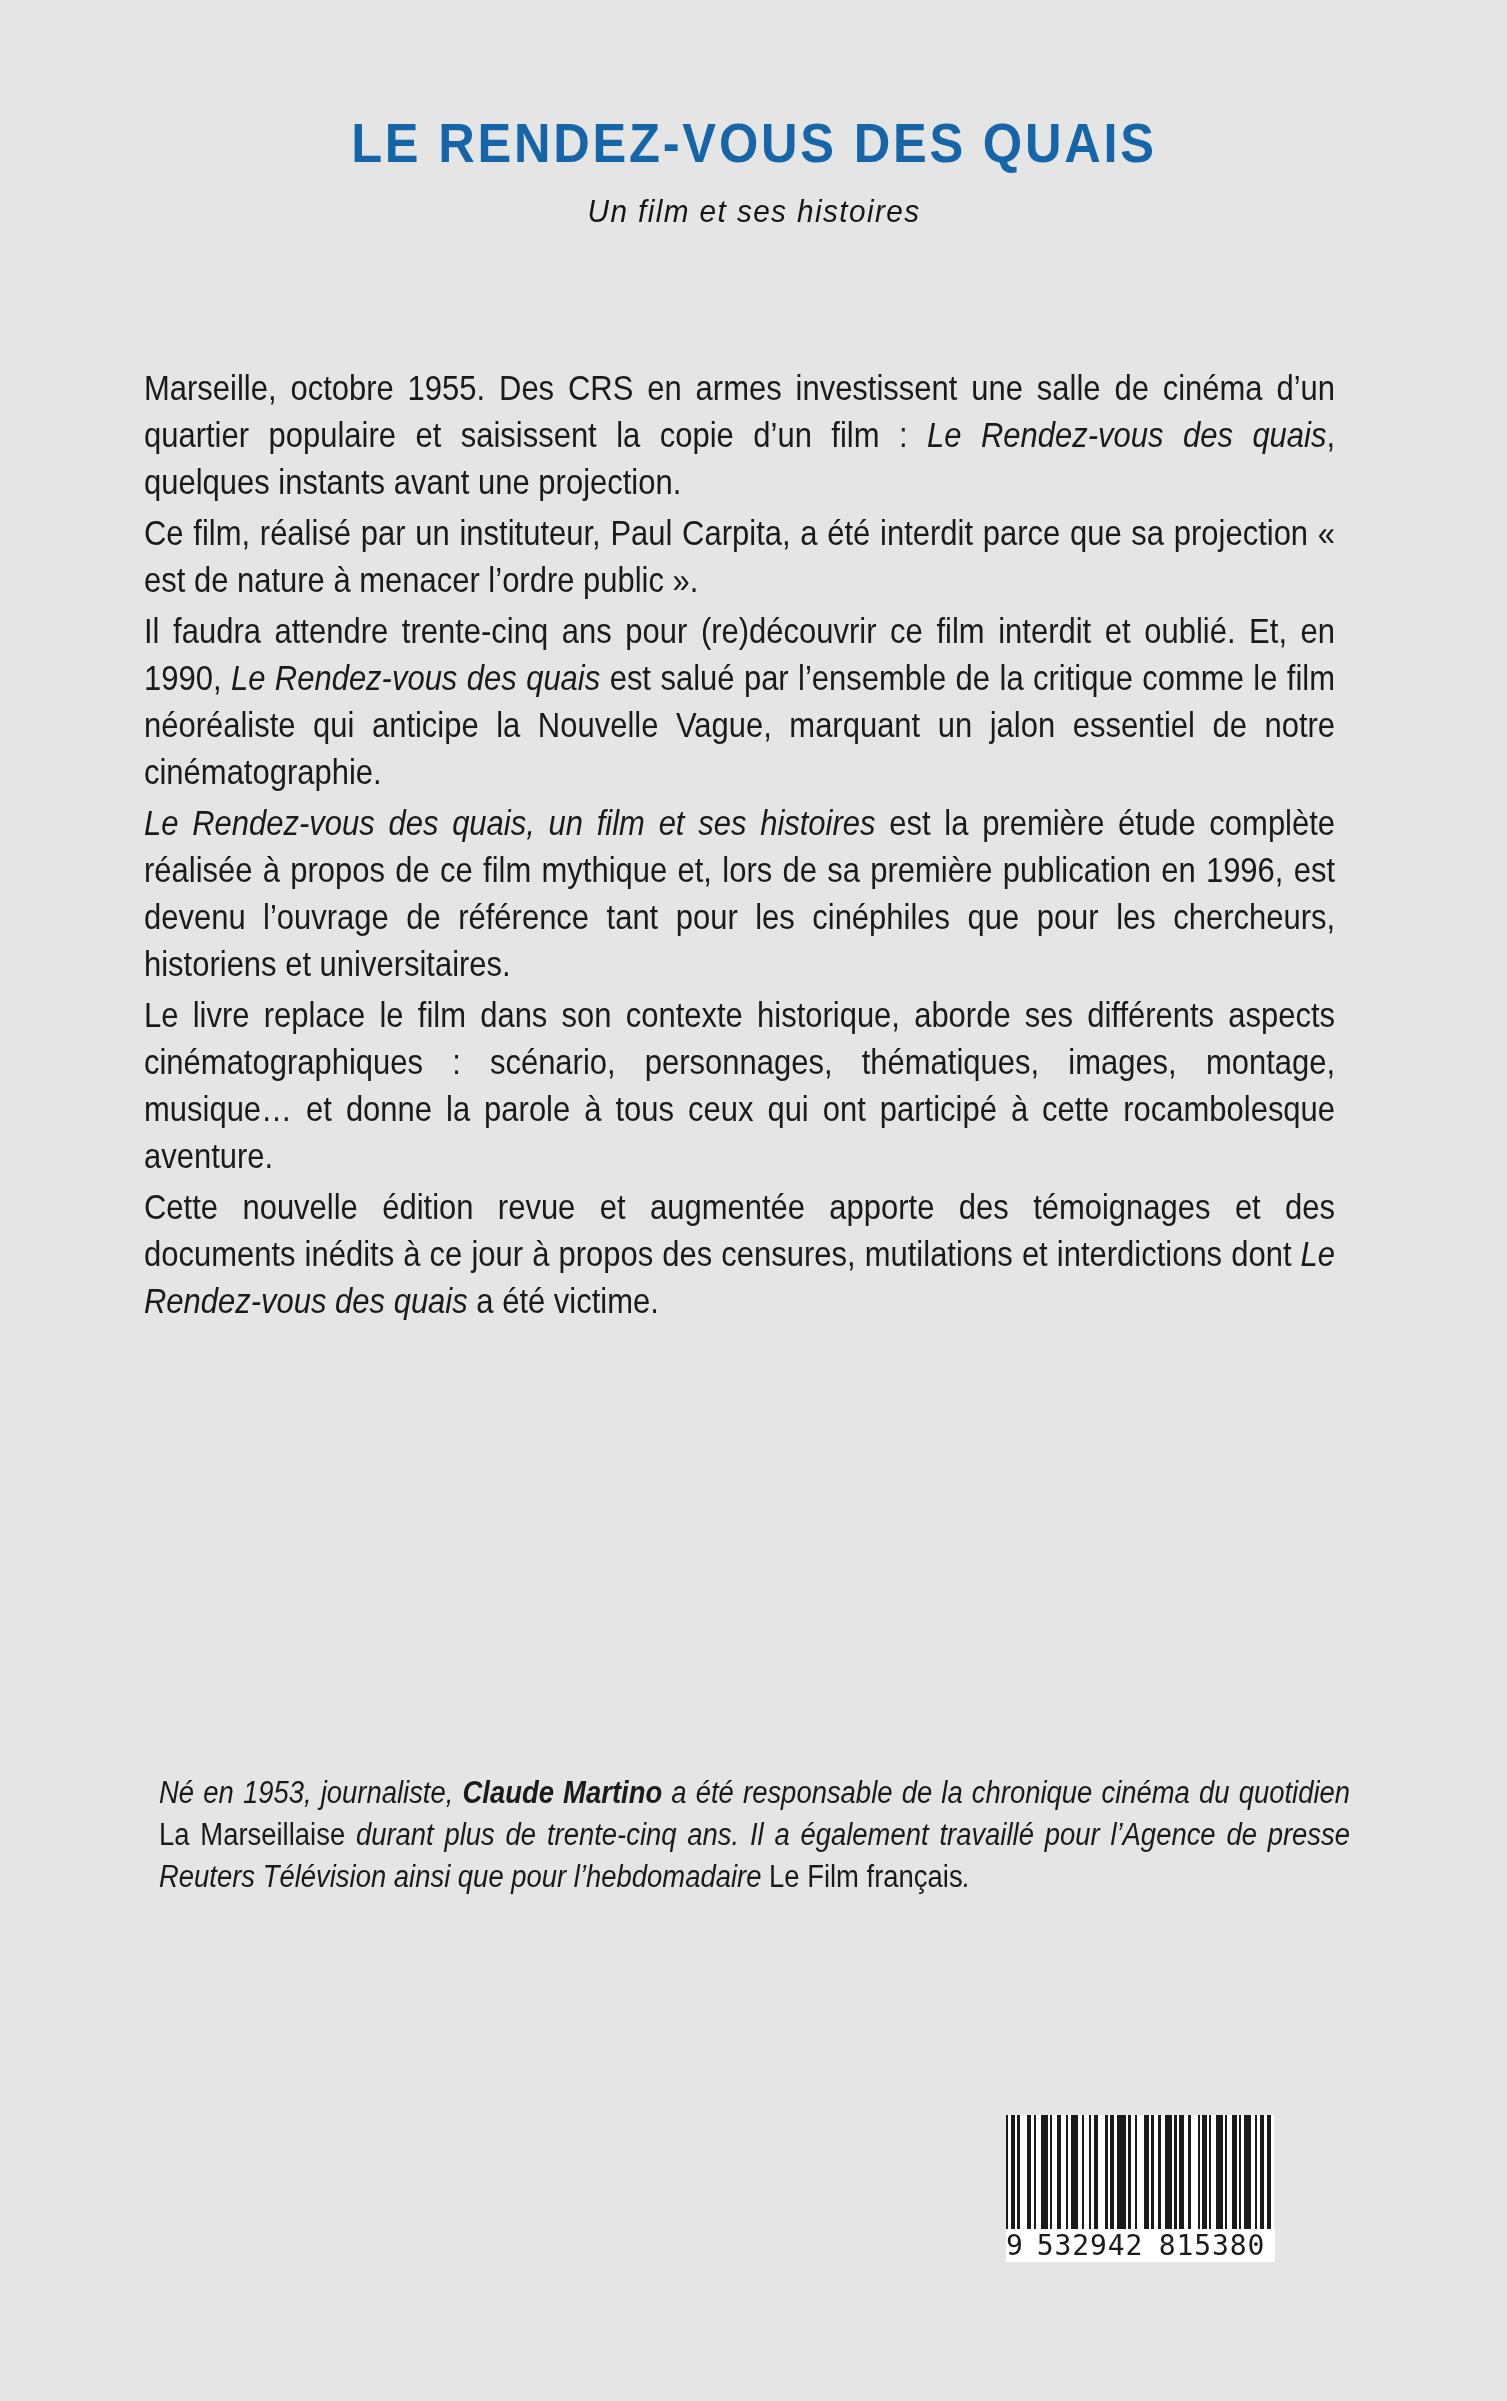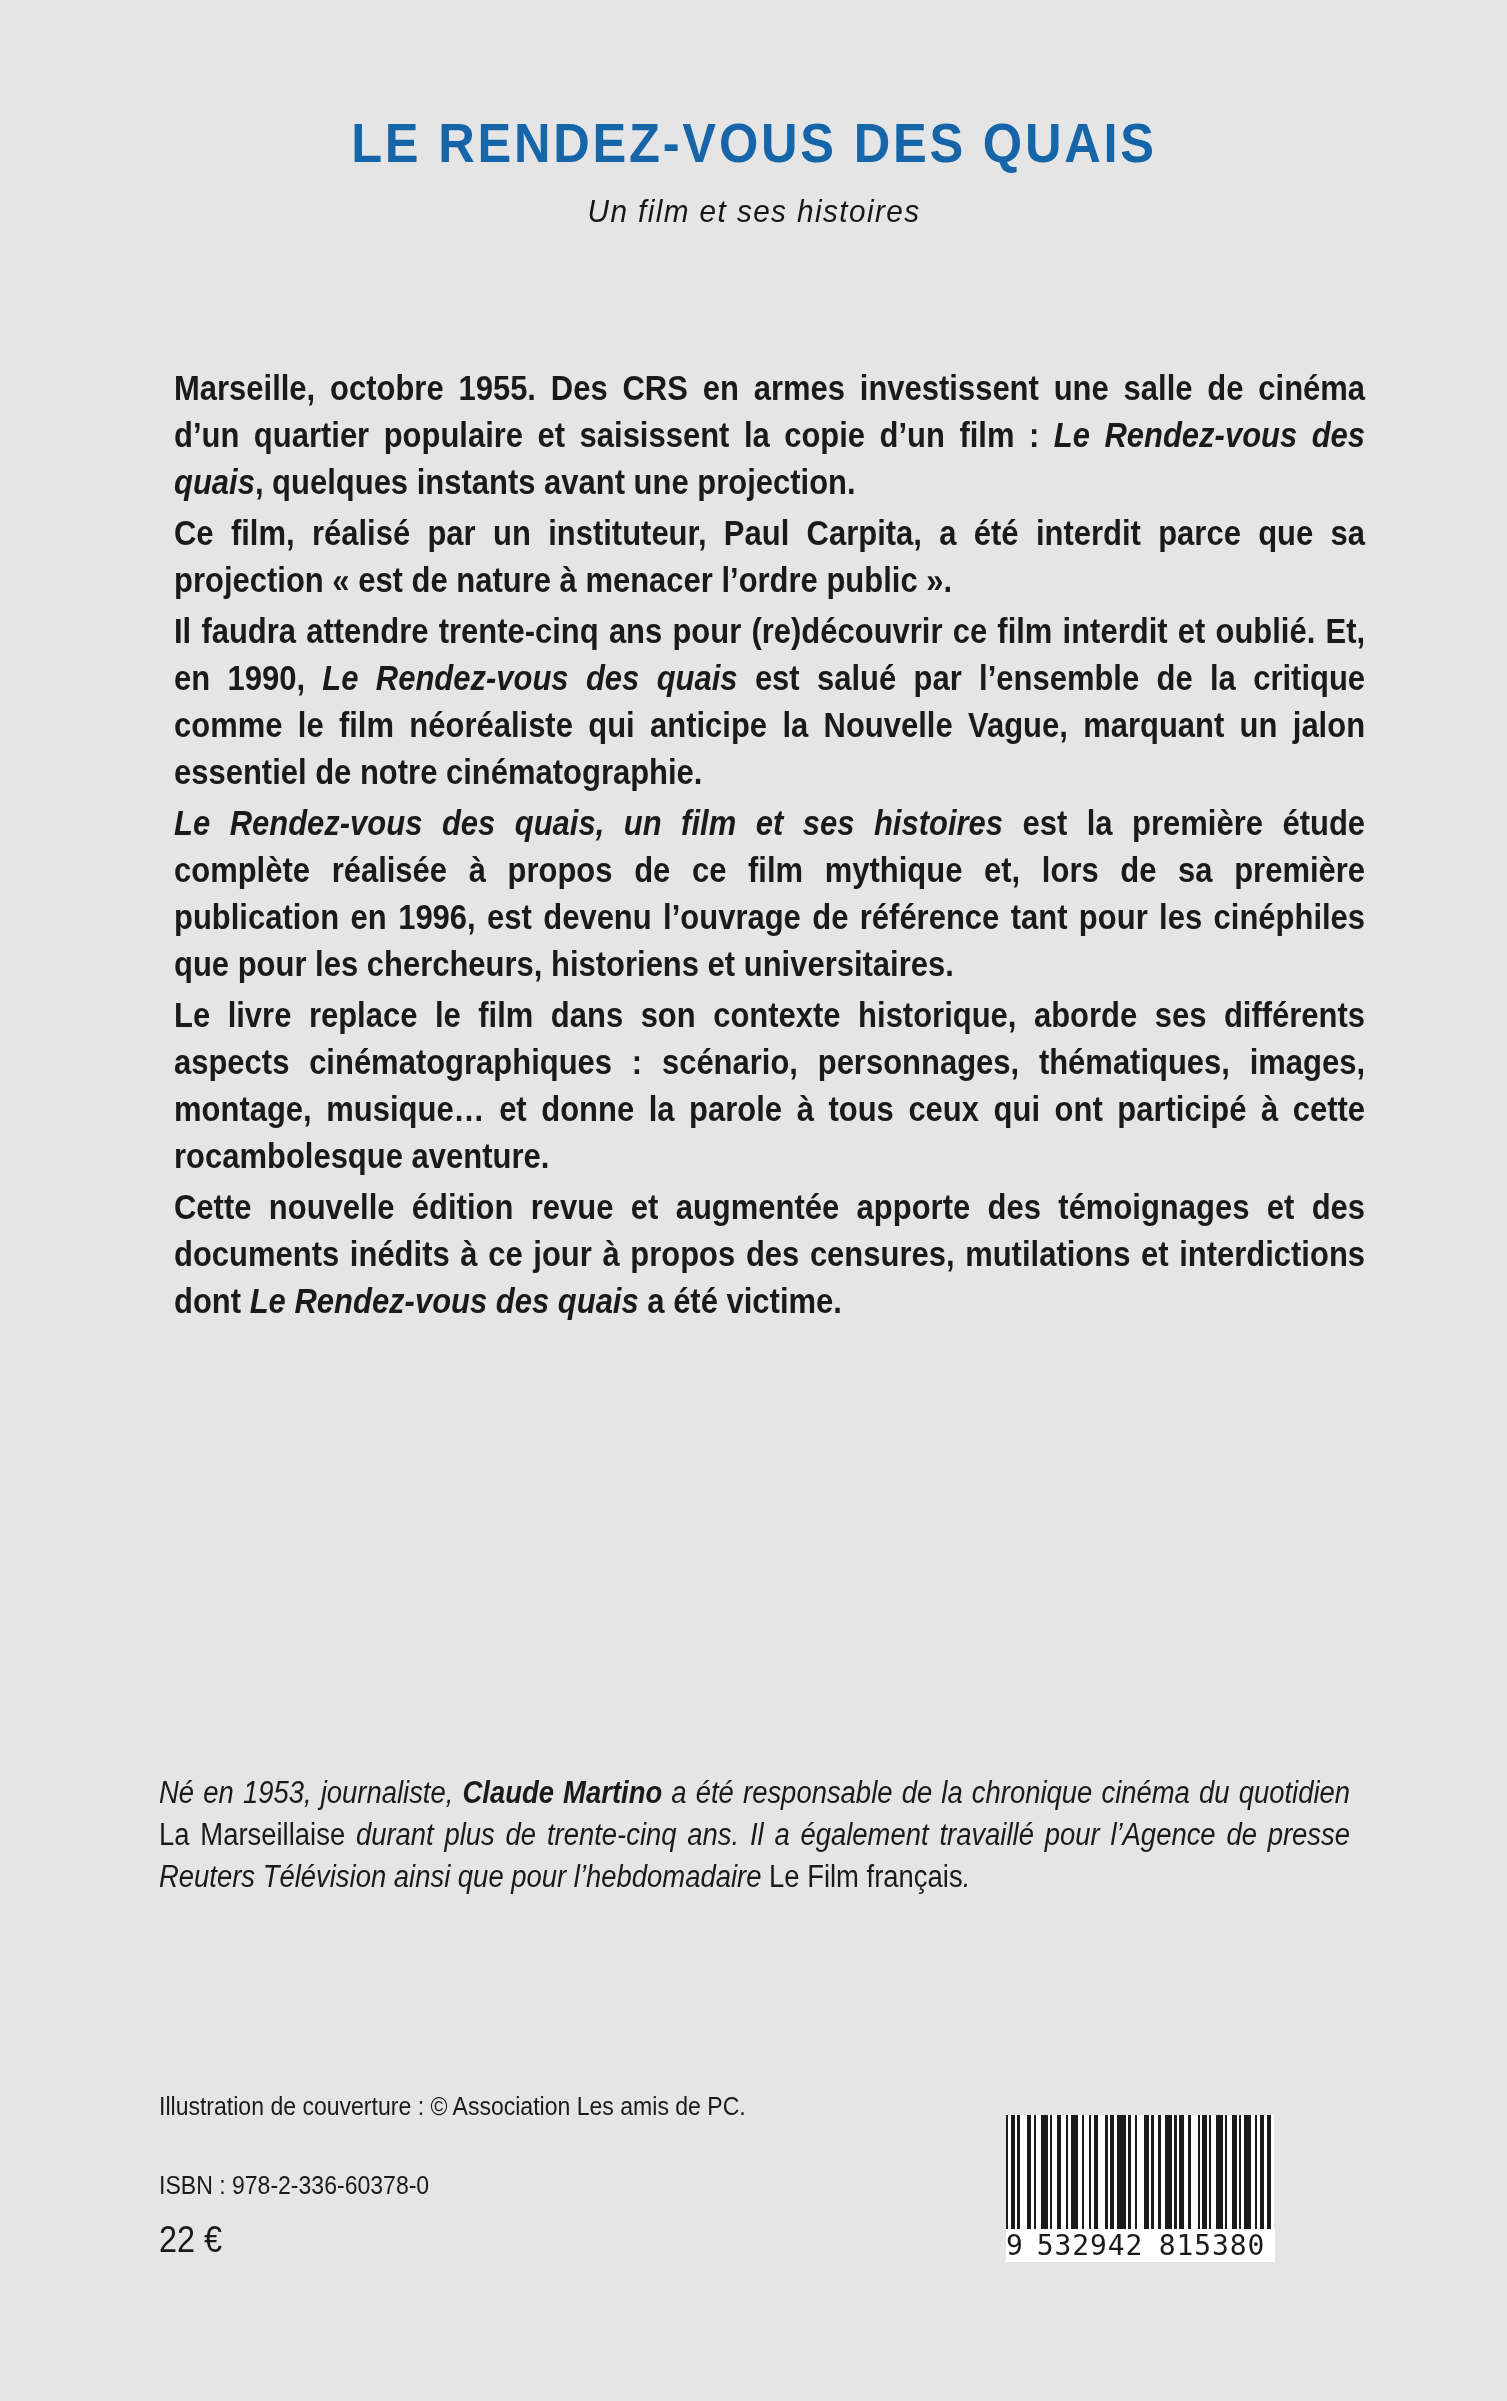--- a/index.html
+++ b/index.html
@@ -48,24 +48,23 @@
     font-weight: 400;
     letter-spacing: 1.5px;
     color: #161616;
     transform: scaleX(0.93);
     line-height: 1.1;
   }
 
   
   .blurb {
     position: absolute;
-    left: 174px;
+    left: 144px;
     top: 364px;
     width: 1191px;
-    font-weight: bold;
   }
   .blurb p {
     margin: 0 0 3.8px 0;
     font-size: 35px;
     line-height: 1.345;
     text-align: justify;
     text-justify: inter-word;
     transform: scaleX(0.885);
     transform-origin: left top;
     width: 113%;
@@ -163,25 +162,20 @@
       <p><span style="font-style: normal;">Il faudra attendre trente-cinq ans pour (re)découvrir ce film interdit et oublié. Et, en 1990, </span><span style="font-style: italic;">Le Rendez-vous des quais</span><span style="font-style: normal;"> est salué par l’ensemble de la critique comme le film néoréaliste qui anticipe la Nouvelle Vague, marquant un jalon essentiel de notre cinématographie.</span></p>
       <p><span style="font-style: italic;">Le Rendez-vous des quais, un film et ses histoires</span><span style="font-style: normal;"> est la première étude complète réalisée à propos de ce film mythique et, lors de sa première publication en 1996, est devenu l’ouvrage de référence tant pour les cinéphiles que pour les chercheurs, historiens et universitaires.</span></p>
       <p><span style="font-style: normal;">Le livre replace le film dans son contexte historique, aborde ses différents aspects cinématographiques : scénario, personnages, thématiques, images, montage, musique… et donne la parole à tous ceux qui ont participé à cette rocambolesque aventure.</span></p>
       <p><span style="font-style: normal;">Cette nouvelle édition revue et augmentée apporte des témoignages et des documents inédits à ce jour à propos des censures, mutilations et interdictions dont </span><span style="font-style: italic;">Le Rendez-vous des quais</span><span style="font-style: normal;"> a été victime.</span></p>
     </div>
 
   <div class="bio">
     <p id="bio-para"><span style="font-style: italic;">Né en 1953, journaliste, </span><span style="font-style: italic; font-weight: 700;">Claude Martino</span><span style="font-style: italic;"> a été responsable de la chronique cinéma du quotidien </span><span style="font-style: normal;">La Marseillaise</span><span style="font-style: italic;"> durant plus de trente-cinq ans. Il a également travaillé pour l’Agence de presse Reuters Télévision ainsi que pour l’hebdomadaire </span><span style="font-style: normal;">Le Film français</span><span style="font-style: italic;">.</span></p>
   </div>
 
-  <div class="footer">
-    <div class="footer-line credit">Illustration de couverture : © Association Les amis de PC.</div>
-    <div class="footer-line isbn">ISBN : 978-2-336-60378-0</div>
-    <div class="price">22 €</div>
-  </div>
 
   <div class="barcode-wrap">
     <div class="barcode-bars" id="barcode-bars">
         <div class="bar" style="width: 2.3px; height: 142px;"></div>
         <div style="width: 2.3px; height: 142px; background: rgb(255, 255, 255);"></div>
         <div class="bar" style="width: 4.6px; height: 142px;"></div>
         <div style="width: 2.3px; height: 142px; background: rgb(255, 255, 255);"></div>
         <div class="bar" style="width: 2.3px; height: 128px;"></div>
         <div style="width: 7px; height: 142px; background: rgb(255, 255, 255);"></div>
         <div class="bar" style="width: 4.6px; height: 128px;"></div>

